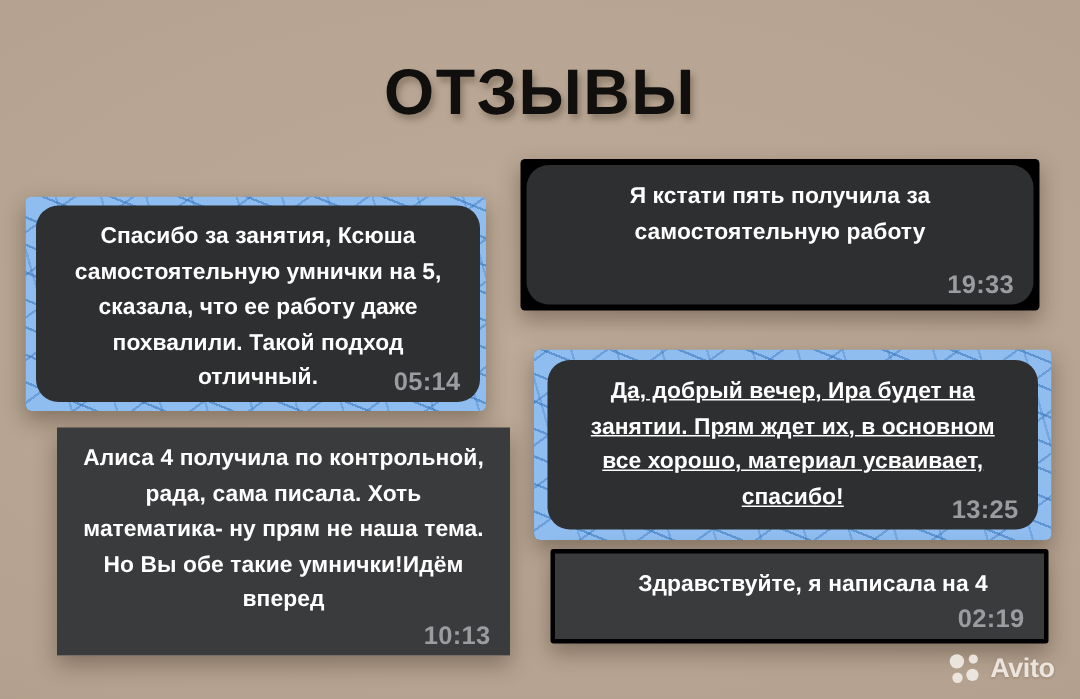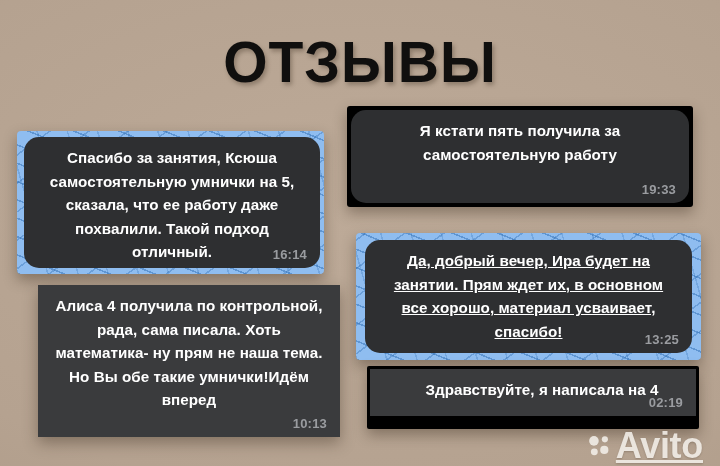--- a/index.html
+++ b/index.html
@@ -23,21 +23,21 @@
     overflow: hidden;
   }
 
   
   #page-title {
     position: absolute;
     left: 0;
     top: 34px;
     width: 720px;
     text-align: center;
-    font-size: 57px;
+    font-size: 43px;
     line-height: 56px;
     font-weight: bold;
     letter-spacing: 1px;
     color: #100f0e;
     text-shadow: 2px 3px 4px rgba(60, 45, 32, 0.35);
   }
 
   
   .msg-card {
     position: absolute;
@@ -80,21 +80,21 @@
 
   .bubble .text {
     display: block;
     white-space: pre-line;
   }
 
   .time {
     position: absolute;
     right: 13px;
     bottom: 6px;
-    font-size: 13px;
+    font-size: 17px;
     line-height: 14px;
     font-weight: bold;
     color: #9a9ca0;
     letter-spacing: 0.2px;
   }
 
   
   
   #card-1 { left: 17px;  top: 131px; width: 307px; height: 143px; border-radius: 4px; }
   #card-1 .bubble { left: 7px; top: 6px; width: 296px; height: 131px; }
@@ -106,58 +106,57 @@
   
   #card-3 { left: 356px; top: 233px; width: 345px; height: 127px; border-radius: 4px; }
   #card-3 .bubble { left: 9px; top: 7px; width: 327px; height: 113px; text-decoration: underline; }
 
   
   #card-4 { left: 38px;  top: 285px; width: 302px; height: 152px; border-radius: 0; }
   #card-4 .bubble { left: 0; top: 0; width: 302px; height: 152px; }
 
   
   #card-5 { left: 367px; top: 366px; width: 332px; height: 63px; border-radius: 2px; }
-  #card-5 .bubble { left: 3px; top: 3px; width: 326px; height: 47px; padding-left: 32px; }
+  #card-5 .bubble { left: 3px; top: 3px; width: 326px; height: 57px; padding-left: 32px; }
 
   
   #avito-watermark {
     position: absolute;
     right: 17px;
     bottom: 7px;
     display: flex;
     align-items: center;
     gap: 5px;
     opacity: 0.88;
   }
   #avito-watermark .avito-logo {
     display: block;
     width: 23px;
     height: 23px;
   }
   #avito-watermark .avito-text {
-    font-size: 36px;
+    font-size: 18px;
     line-height: 27px;
     font-weight: bold;
     color: #f3efe9;
     letter-spacing: -0.3px;
     text-shadow: 0 1px 2px rgba(60,45,32,0.30);
-    text-decoration: underline;
   }
 </style>
 </head>
 <body>
 
 <div id="canvas">
 
   <div id="page-title">ОТЗЫВЫ</div>
 
   <div class="msg-card frame-wallpaper" id="card-1">
     <div class="bubble round">
       <span class="text">Спасибо за занятия, Ксюша самостоятельную умнички на 5, сказала, что ее работу даже похвалили. Такой подход отличный.</span>
-      <span class="time">16:14</span>
+      <span class="time">05:14</span>
     </div>
   </div>
 
   <div class="msg-card frame-black" id="card-2">
     <div class="bubble round">
       <span class="text">Я кстати пять получила за самостоятельную работу</span>
       <span class="time">19:33</span>
     </div>
   </div>
 

